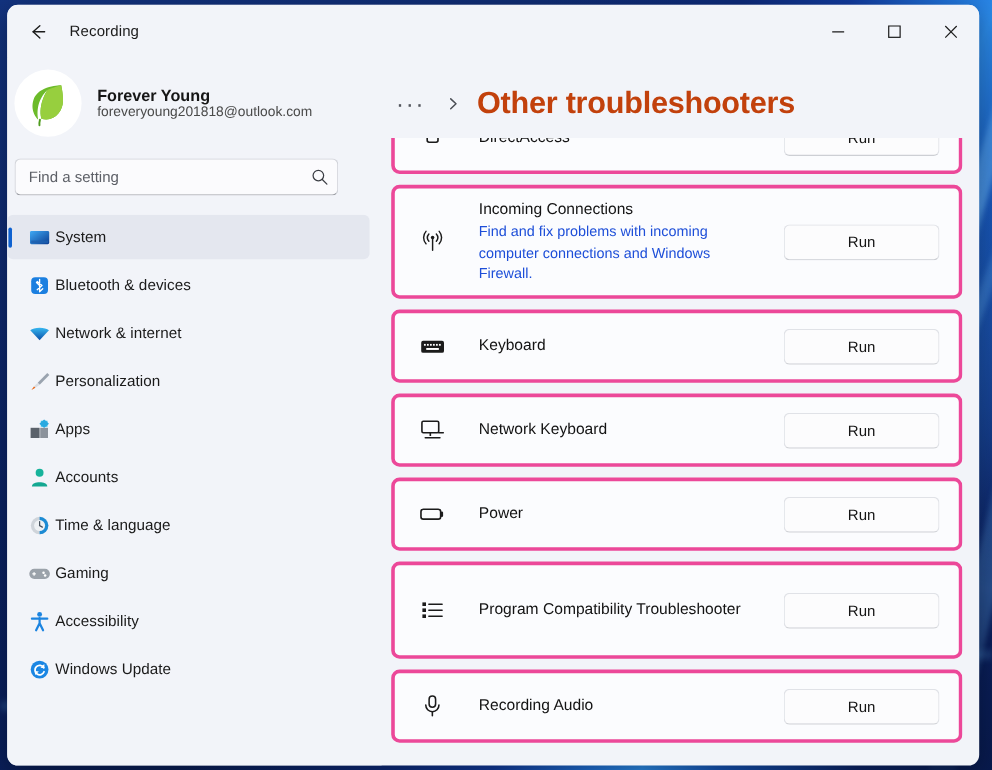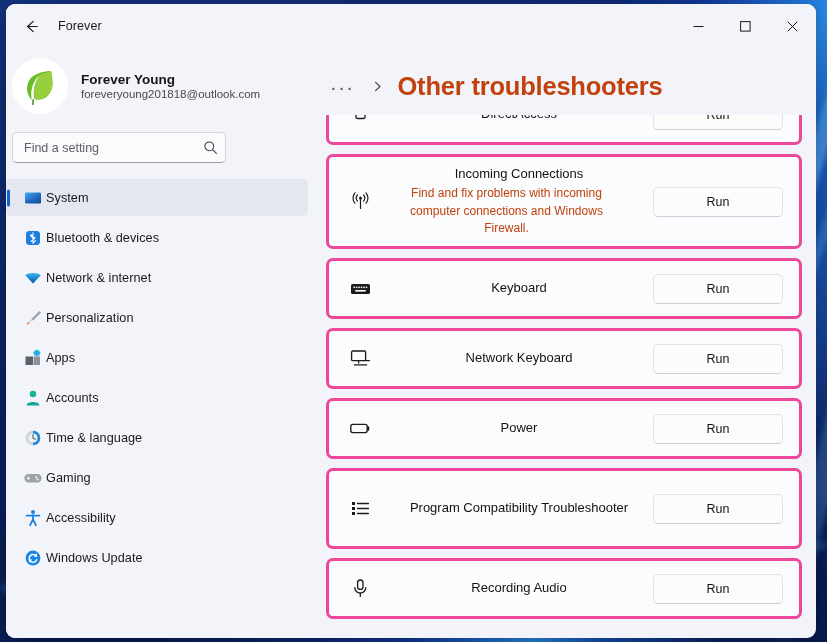--- a/index.html
+++ b/index.html
@@ -128,21 +128,21 @@
     font-weight: bold;
     color: #161616;
   }
   .profile-mail {
     font-size: 11.5px;
     color: #4a4a4a;
   }
 
   .search-wrap {
     position: relative;
-    width: 214px;
+    width: 270px;
     margin: 2px 0 16px 6px;
   }
   .search-input {
     width: 100%;
     height: 31px;
     border: 1px solid #d2d4da;
     border-bottom: 1.6px solid #9a9ca2;
     border-radius: 5px;
     background: #fbfbfd;
     padding: 0 32px 0 11px;
@@ -254,30 +254,29 @@
     display: flex;
     align-items: center;
     justify-content: center;
     color: #1b1b1b;
   }
   .card-text {
     flex: 1 1 auto;
     min-width: 0;
     padding-left: 26px;
     padding-right: 14px;
-    text-align: center;
   }
   .card-title {
     font-size: 13px;
     color: #131313;
     line-height: 1.45;
   }
   .card-desc {
     font-size: 12px;
-    color: #c2410c;
+    color: #1d4ed8;
     line-height: 1.45;
     max-width: 215px;
     margin-top: 1px;
   }
   .run-btn {
     flex: 0 0 130px;
     width: 130px;
     height: 30px;
     background: #fcfcfd;
     border: 1px solid #e0e2e7;
@@ -303,21 +302,21 @@
 
   <div id="window">
 
     <div class="titlebar">
       <div class="back-btn">
         <svg width="17" height="17" viewBox="0 0 17 17">
           <path d="M10.2 3.4 L4.6 8.5 L10.2 13.6" fill="none" stroke="#1b1b1b" stroke-width="1.15" stroke-linecap="round" stroke-linejoin="round"></path>
           <path d="M4.6 8.5 H14.2" stroke="#1b1b1b" stroke-width="1.15" stroke-linecap="round"></path>
         </svg>
       </div>
-      <div class="titlebar-title">Forever</div>
+      <div class="titlebar-title">Recording</div>
 
       <div class="win-controls">
         <div class="win-btn">
           <svg width="11" height="11" viewBox="0 0 11 11">
             <path d="M0.5 5.5 H10.5" stroke="#1b1b1b" stroke-width="1"></path>
           </svg>
         </div>
         <div class="win-btn">
           <svg width="11" height="11" viewBox="0 0 11 11">
             <rect x="0.6" y="0.6" width="9.5" height="9.5" fill="none" stroke="#1b1b1b" stroke-width="1"></rect>

